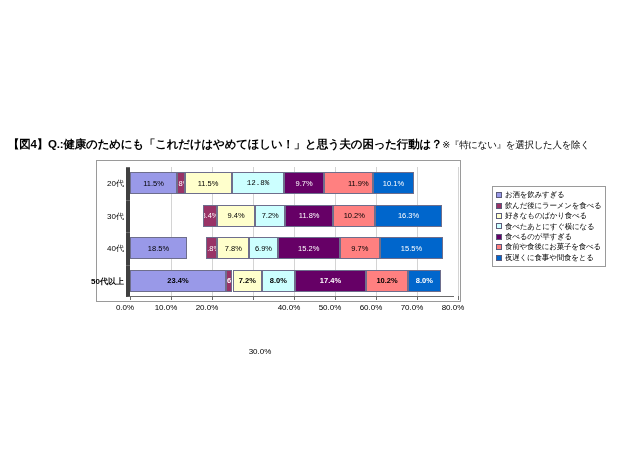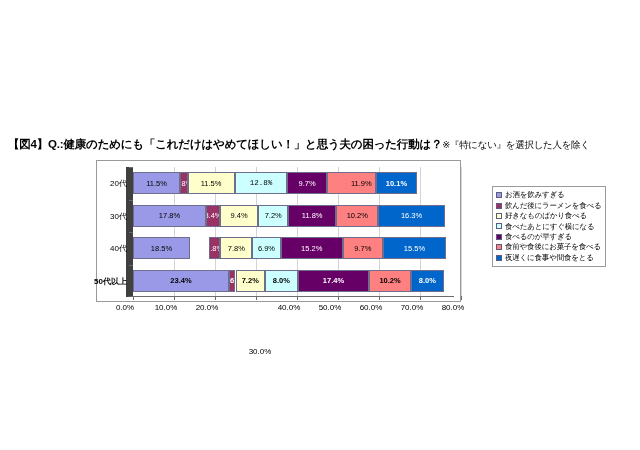--- a/index.html
+++ b/index.html
@@ -23,21 +23,21 @@
     width:365px;height:142px;
     border:1px solid #9a9a9a;background:#ffffff;
     box-sizing:border-box;
   }
   #plot{
     position:absolute;left:0;top:0;right:0;bottom:0;
   }
   
   .plot-inner{
     position:absolute;left:29px;top:6px;width:328px;height:130px;
-    border-left:7px solid #404040;
+    border-left:4px solid #404040;
     border-bottom:1px solid #6b6b6b;
     box-sizing:border-box;
   }
   .gridline{
     position:absolute;top:0;bottom:0;width:1px;background:#d4d4d4;
   }
   .tick{
     position:absolute;bottom:-4px;width:1px;height:4px;background:#6b6b6b;
   }
   .ytick{
@@ -131,29 +131,26 @@
           <div class="seg" style="left: 101.68px; width: 52.48px; background: rgb(204, 255, 255); font-family: Liberation Mono, monospace;">
             <span style="color: rgb(0, 0, 0);">12.8%</span>
           </div>
           <div class="seg" style="left: 154.16px; width: 39.77px; background: rgb(102, 0, 102);">
             <span style="color: rgb(255, 255, 255);">9.7%</span>
           </div>
           <div class="seg" style="left: 193.93px; width: 48.79px; background: rgb(255, 128, 128);">
             <span style="color: rgb(0, 0, 0); margin-left: 20px;">11.9%</span>
           </div>
           <div class="seg" style="left: 242.72px; width: 41.41px; background: rgb(0, 102, 204);">
-            <span style="color: rgb(255, 255, 255); font-weight: bold;">10.1%</span>
+            <span style="color: rgb(255, 255, 255);">10.1%</span>
           </div>
         </div>
         <div class="ytick" style="top: 32.5px;"></div>
         <div class="barrow" style="top: 37.75px; width: 328px;">
           <div class="ylabel" style="top: 11px;">30代</div>
-          <div class="seg" style="left: 0px; width: 72.98px; background: rgb(153, 153, 232);">
-            <span style="color: rgb(0, 0, 0);">17.8%</span>
-          </div>
           <div class="seg" style="left: 72.98px; width: 13.94px; background: rgb(153, 51, 102);">
             <span style="color: rgb(255, 255, 255);">3.4%</span>
           </div>
           <div class="seg" style="left: 86.92px; width: 38.54px; background: rgb(255, 255, 204);">
             <span style="color: rgb(0, 0, 0); text-align: center;">9.4%</span>
           </div>
           <div class="seg" style="left: 125.46px; width: 29.52px; background: rgb(204, 255, 255);">
             <span style="color: rgb(0, 0, 0);">7.2%</span>
           </div>
           <div class="seg" style="left: 154.98px; width: 48.38px; background: rgb(102, 0, 102);">

